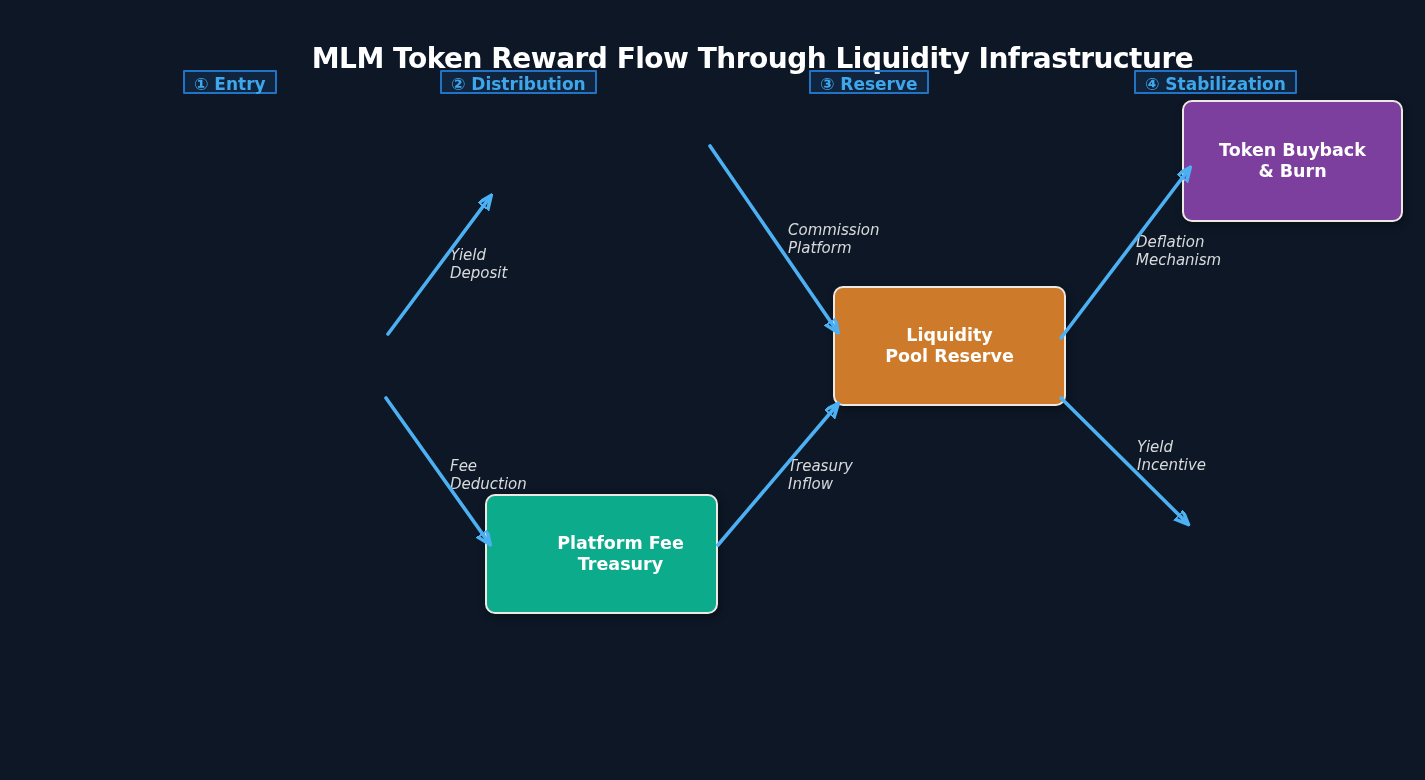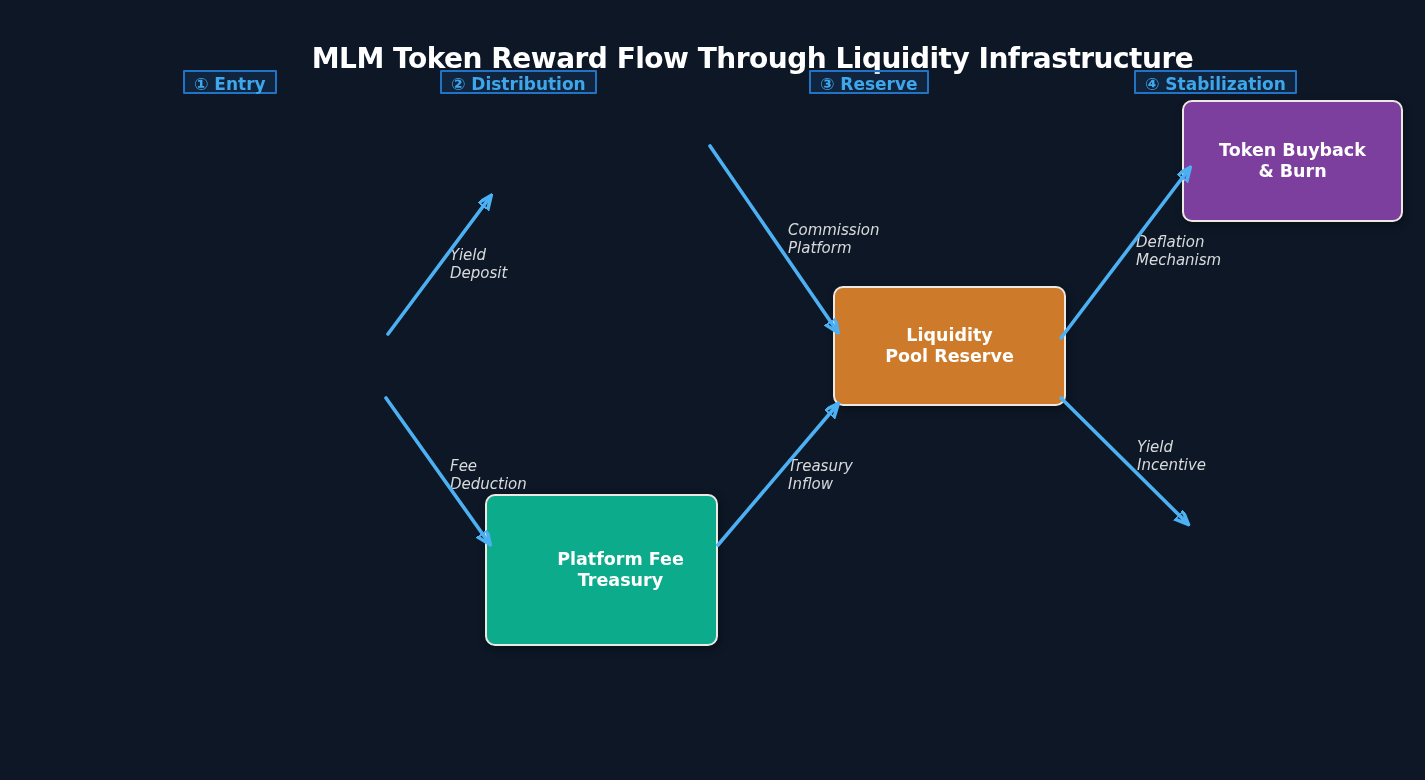--- a/index.html
+++ b/index.html
@@ -38,21 +38,21 @@
     display:flex;align-items:center;justify-content:center;
     text-align:center;
     color:#ffffff;font-size:17.5px;font-weight:bold;
     line-height:1.22;
     white-space:pre-line;
     z-index:2;
     box-shadow:2px 3px 8px rgba(0,0,0,0.35);
   }
   .node-new-member{left:143px;top:286px;width:210px;height:120px;background:#1a56db;}
   .node-referral{left:444px;top:78px;width:234px;height:121px;background:#38a3e8;}
-  .node-treasury{left:445px;top:494px;width:233px;height:152px;background:#0bab8b;padding-left:38px;}
+  .node-treasury{left:445px;top:494px;width:233px;height:120px;background:#0bab8b;padding-left:38px;}
   .node-liquidity{left:793px;top:286px;width:233px;height:120px;background:#cd7a2b;}
   .node-buyback{left:1142px;top:100px;width:221px;height:122px;background:#7d3f9d;}
   .node-staking{left:1143px;top:470px;width:221px;height:122px;background:#1b8d7a;}
   .edge-label{
     position:absolute;
     color:#d8dadc;
     font-size:15px;font-style:italic;
     line-height:17.5px;
     white-space:pre-line;
     z-index:1;

